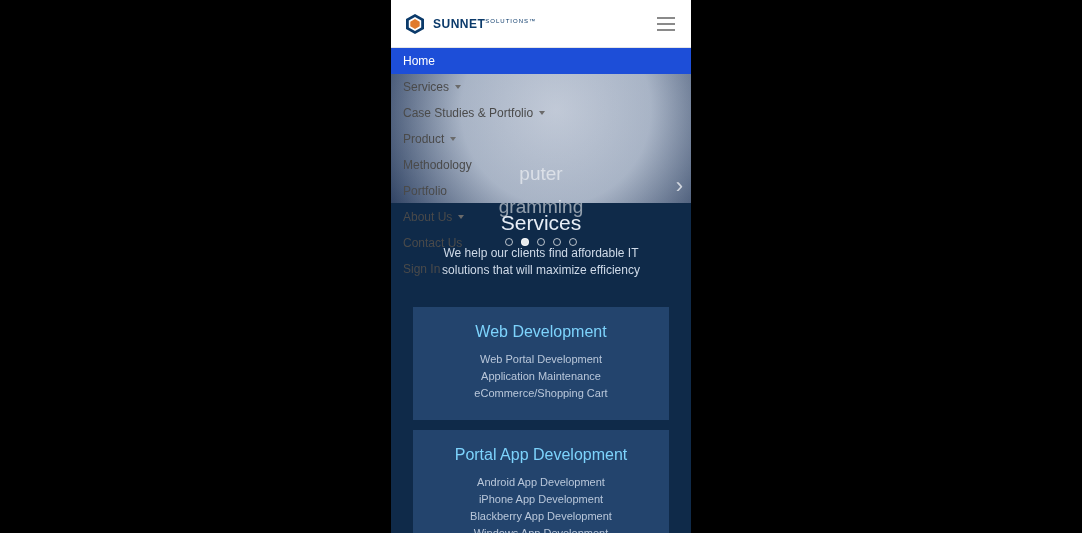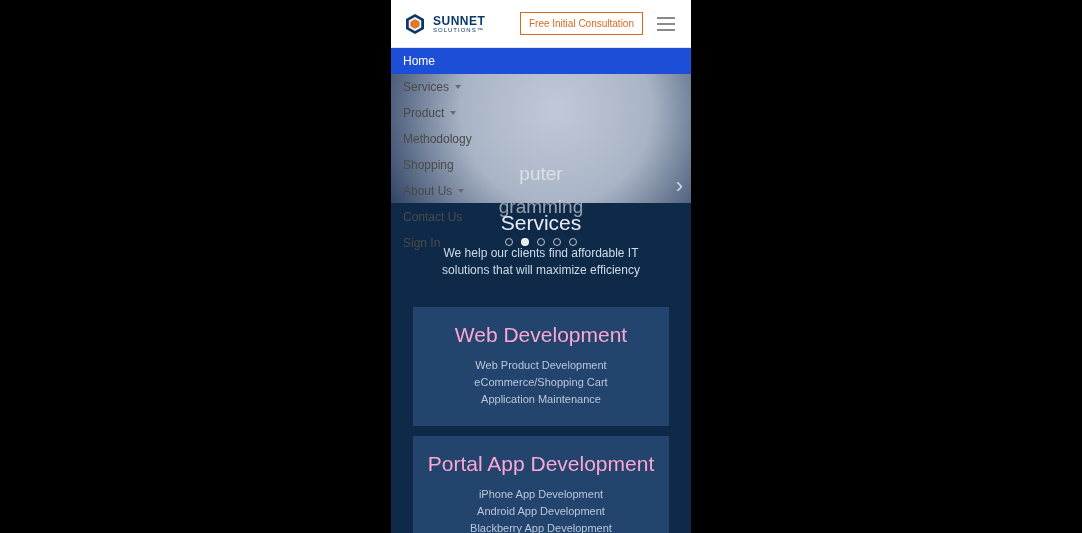--- a/index.html
+++ b/index.html
@@ -25,21 +25,21 @@
       justify-content: space-between;
       padding: 10px 12px;
       border-bottom: 1px solid #e5e5e5;
       height: 48px;
     }
     .logo-wrap { display: flex; align-items: center; gap: 6px; }
     .logo-mark {
       width: 24px; height: 24px; position: relative;
     }
     .logo-mark svg { width: 100%; height: 100%; }
-    .logo-text { display: flex; flex-direction: column; line-height: 1; }
+    .logo-text { display: flex; flex-direction: row; line-height: 1; }
     .logo-main { font-size: 12px; font-weight: 700; color: #0b3a6a; letter-spacing: 0.5px; }
     .logo-sub { font-size: 6px; color: #0b3a6a; letter-spacing: 1px; }
     .header-right { display: flex; align-items: center; gap: 10px; }
     .cta-btn {
       border: 1.5px solid #d86a1e;
       color: #d86a1e;
       background: #fff;
       font-size: 10px;
       padding: 5px 8px;
       cursor: pointer;
@@ -127,21 +127,21 @@
       font-size: 12px;
       padding: 10px 36px 18px;
       line-height: 1.4;
     }
     .card {
       background: #23446d;
       margin: 10px 22px;
       padding: 16px 12px 18px;
       text-align: center;
     }
-    .card-title { color: #f9a8d4; font-size: 21px; font-weight: 400; margin-bottom: 10px; }
+    .card-title { color: #7dd3fc; font-size: 16px; font-weight: 400; margin-bottom: 10px; }
     .card-item { color: #b9c7da; font-size: 11px; line-height: 1.55; }
   </style>
 </head>
 <body>
 
 <div class="viewport">
 
   <div class="header">
     <div class="logo-wrap">
       <div class="logo-mark">
@@ -150,21 +150,20 @@
           <polygon points="12,5 18.2,8.5 18.2,15.5 12,19 5.8,15.5 5.8,8.5" fill="#fff"></polygon>
           <polygon points="12,7 16.7,9.7 16.7,14.3 12,17 7.3,14.3 7.3,9.7" fill="#e07a2d"></polygon>
         </svg>
       </div>
       <div class="logo-text">
         <span class="logo-main">SUNNET</span>
         <span class="logo-sub">SOLUTIONS™</span>
       </div>
     </div>
     <div class="header-right">
-      <button class="cta-btn">Free Initial Consultation</button>
       <div class="hamburger">
         <span></span>
           <span></span>
           <span></span>
       </div>
     </div>
   </div>
 
   <div class="content-layer">
     <div class="hero-region">
@@ -178,52 +177,56 @@
           <span class="dot"></span>
           <span class="dot"></span>
         </div>
     </div>
     <div class="services-section">
       <div class="section-title">Services</div>
       <div class="section-sub">We help our clients find affordable IT solutions that will maximize efficiency</div>
       <div id="cards">
           <div class="card">
             <div class="card-title">Web Development</div>
-            <div class="card-item">Web Product Development</div>
+            <div class="card-item">Web Portal Development</div>
+            <div class="card-item">Application Maintenance</div>
             <div class="card-item">eCommerce/Shopping Cart</div>
-            <div class="card-item">Application Maintenance</div>
           </div>
           <div class="card">
             <div class="card-title">Portal App Development</div>
+            <div class="card-item">Android App Development</div>
             <div class="card-item">iPhone App Development</div>
-            <div class="card-item">Android App Development</div>
             <div class="card-item">Blackberry App Development</div>
             <div class="card-item">Windows App Development</div>
           </div>
         </div>
     </div>
   </div>
 
   <div class="nav-layer" id="nav">
       <div class="nav-item active">
         <span>Home</span>
       </div>
       <div class="nav-item">
         <span>Services</span>
         <span class="caret"></span>
       </div>
       <div class="nav-item">
+        <span>Case Studies &amp; Portfolio</span>
+        <span class="caret"></span>
+      </div>
+      <div class="nav-item">
         <span>Product</span>
         <span class="caret"></span>
       </div>
       <div class="nav-item">
         <span>Methodology</span>
       </div>
       <div class="nav-item">
-        <span>Shopping</span>
+        <span>Portfolio</span>
       </div>
       <div class="nav-item">
         <span>About Us</span>
         <span class="caret"></span>
       </div>
       <div class="nav-item">
         <span>Contact Us</span>
       </div>
       <div class="nav-item">
         <span>Sign In</span>

